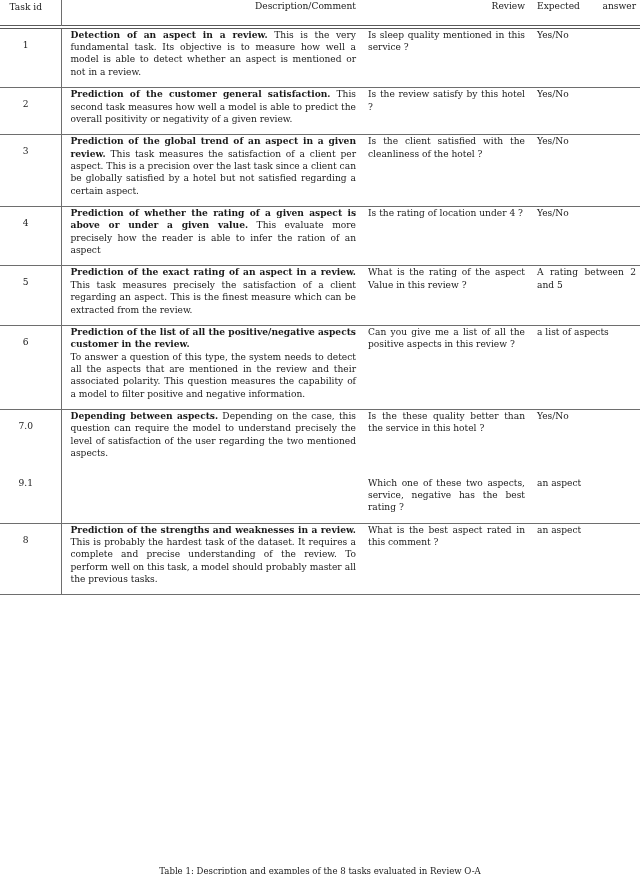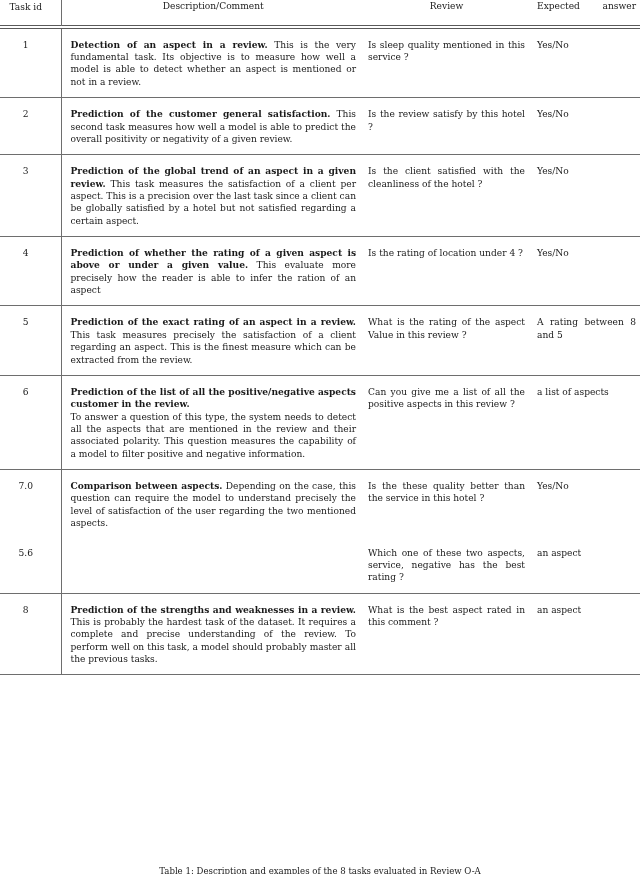--- a/index.html
+++ b/index.html
@@ -83,39 +83,38 @@
     padding-right: 10px;
     box-sizing: border-box;
   }
   th.h-ans, td.cell-ans {
     padding-left: 2px;
     padding-right: 4px;
     box-sizing: border-box;
   }
   th {
     font-weight: normal;
-    text-align: center;
+    text-align: right;
     font-size: 9.1px;
     line-height: 1.36;
   }
   th.h-ans {
     text-align: justify;
     text-justify: inter-word;
   }
   th.h-ans::after {
     content: "";
     display: inline-block;
     width: 100%;
   }
 
   td.cell-id {
     padding-top: 10px;
   }
   td.cell-desc, td.cell-ex, td.cell-ans {
-    padding-top: 10px;
     padding-bottom: 9px;
   }
   td.cell-desc p, td.cell-ex p, td.cell-ans p {
     margin: 0;
     text-align: justify;
     text-justify: inter-word;
     hyphens: auto;
     -webkit-hyphens: auto;
   }
   td.cell-desc b {
@@ -231,21 +230,21 @@
         </tr>
         <tr>
           <td class="cell-id">5</td>
           <td class="cell-desc">
             <p><b class="lead">Prediction of the exact rating of an aspect in a review.</b> <span>This task measures precisely the satisfaction of a client regarding an aspect. This is the finest measure which can be extracted from the review.</span></p>
           </td>
           <td class="cell-ex">
             <p>What is the rating of the aspect Value in this review ?</p>
           </td>
           <td class="cell-ans">
-            <p>A rating between 8 and 5</p>
+            <p>A rating between 2 and 5</p>
           </td>
         </tr>
         <tr class="rule-single">
           <td colspan="4"></td>
         </tr>
         <tr>
           <td class="cell-id">6</td>
           <td class="cell-desc">
             <p><b class="lead">Prediction of the list of all the positive/negative aspects customer in the review.</b></p>
             <p>To answer a question of this type, the system needs to detect all the aspects that are mentioned in the review and their associated polarity. This question measures the capability of a model to filter positive and negative information.</p>
@@ -256,31 +255,31 @@
           <td class="cell-ans">
             <p>a list of aspects</p>
           </td>
         </tr>
         <tr class="rule-single">
           <td colspan="4"></td>
         </tr>
         <tr>
           <td class="cell-id">7.0</td>
           <td class="cell-desc">
-            <p><b class="lead">Comparison between aspects.</b> <span>Depending on the case, this question can require the model to understand precisely the level of satisfaction of the user regarding the two mentioned aspects.</span></p>
+            <p><b class="lead">Depending between aspects.</b> <span>Depending on the case, this question can require the model to understand precisely the level of satisfaction of the user regarding the two mentioned aspects.</span></p>
           </td>
           <td class="cell-ex">
             <p>Is the these quality better than the service in this hotel ?</p>
           </td>
           <td class="cell-ans">
             <p>Yes/No</p>
           </td>
         </tr>
         <tr class="subrow">
-          <td class="cell-id">5.6</td>
+          <td class="cell-id">9.1</td>
           <td class="cell-desc"></td>
           <td class="cell-ex">
             <p>Which one of these two aspects, service, negative has the best rating ?</p>
           </td>
           <td class="cell-ans">
             <p>an aspect</p>
           </td>
         </tr>
         <tr class="rule-single">
           <td colspan="4"></td>

